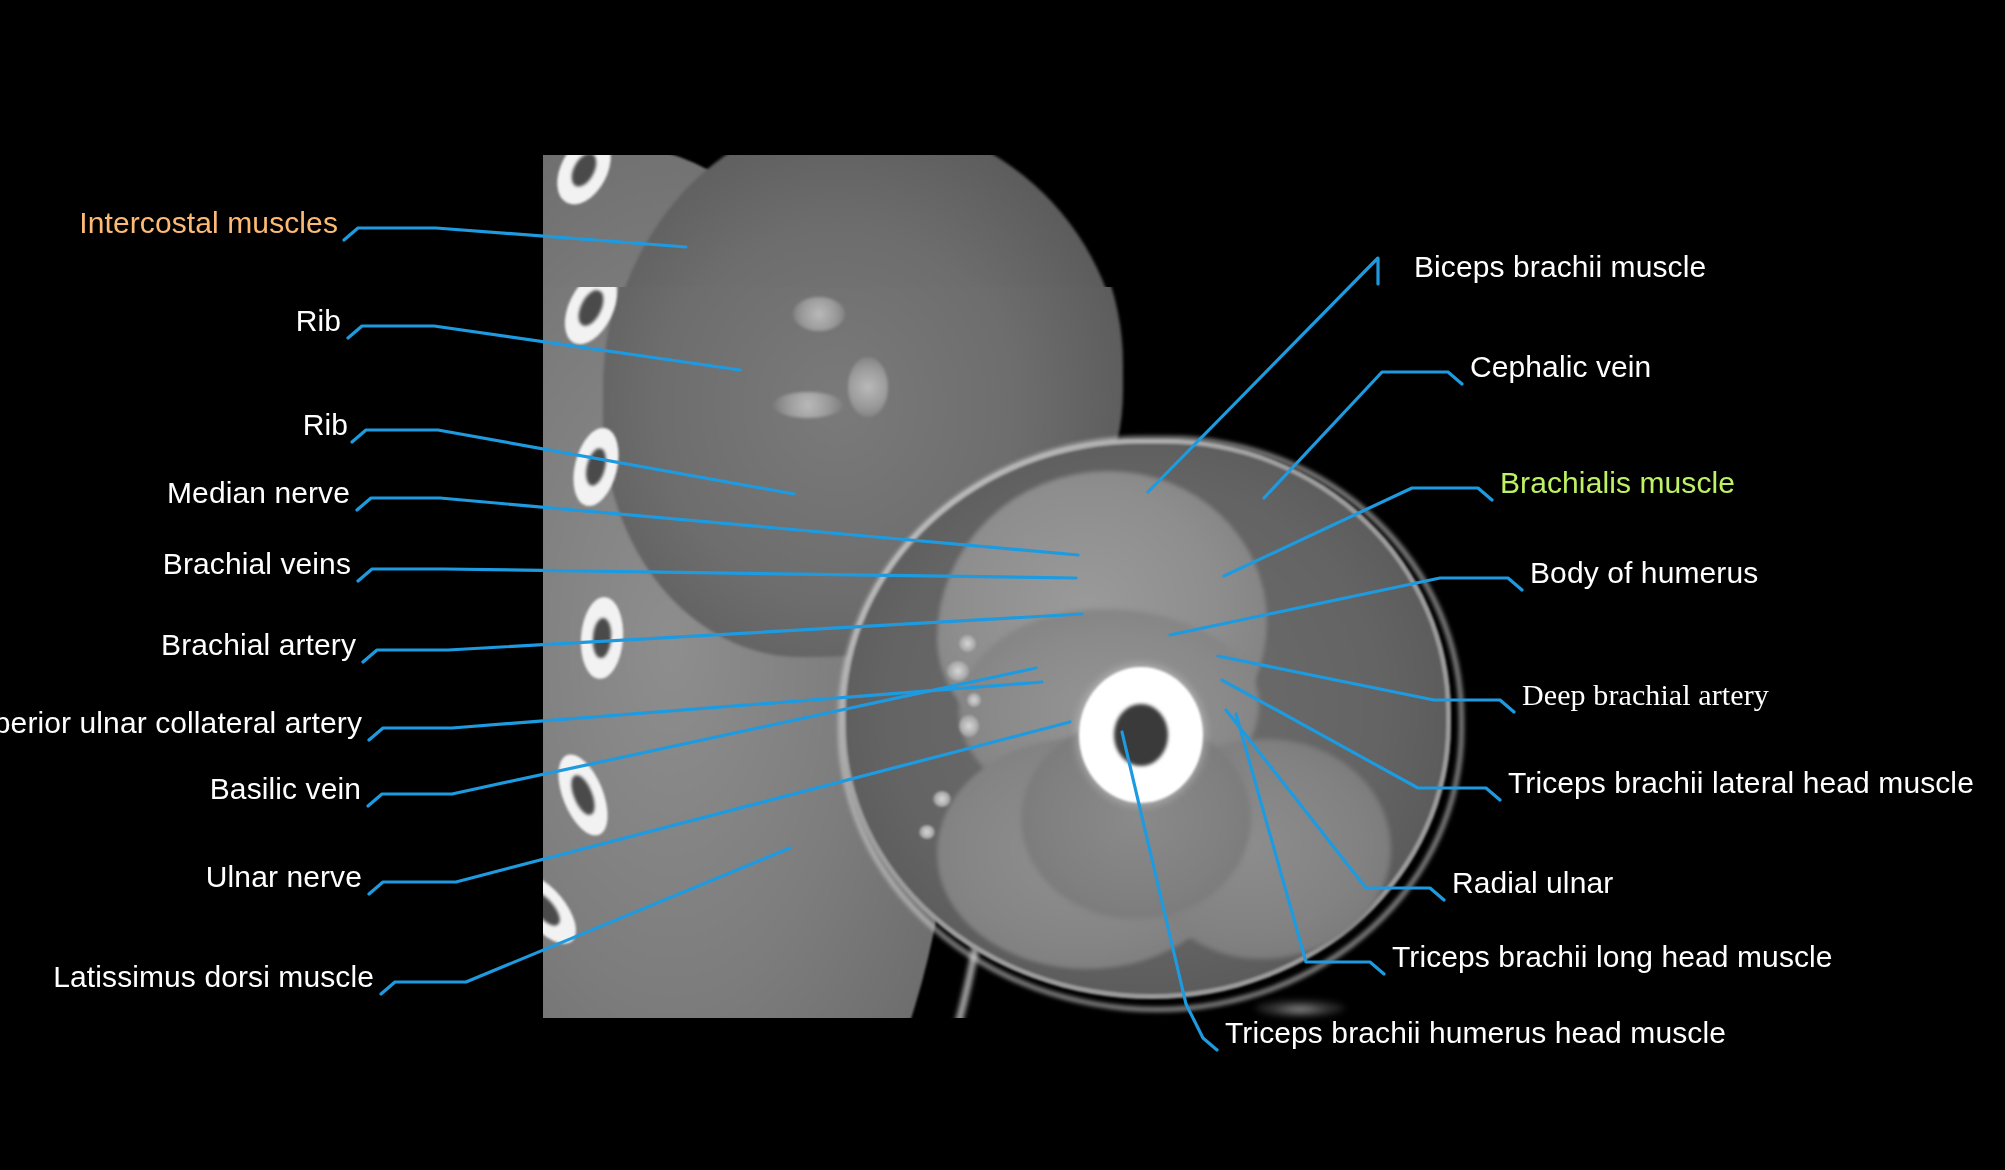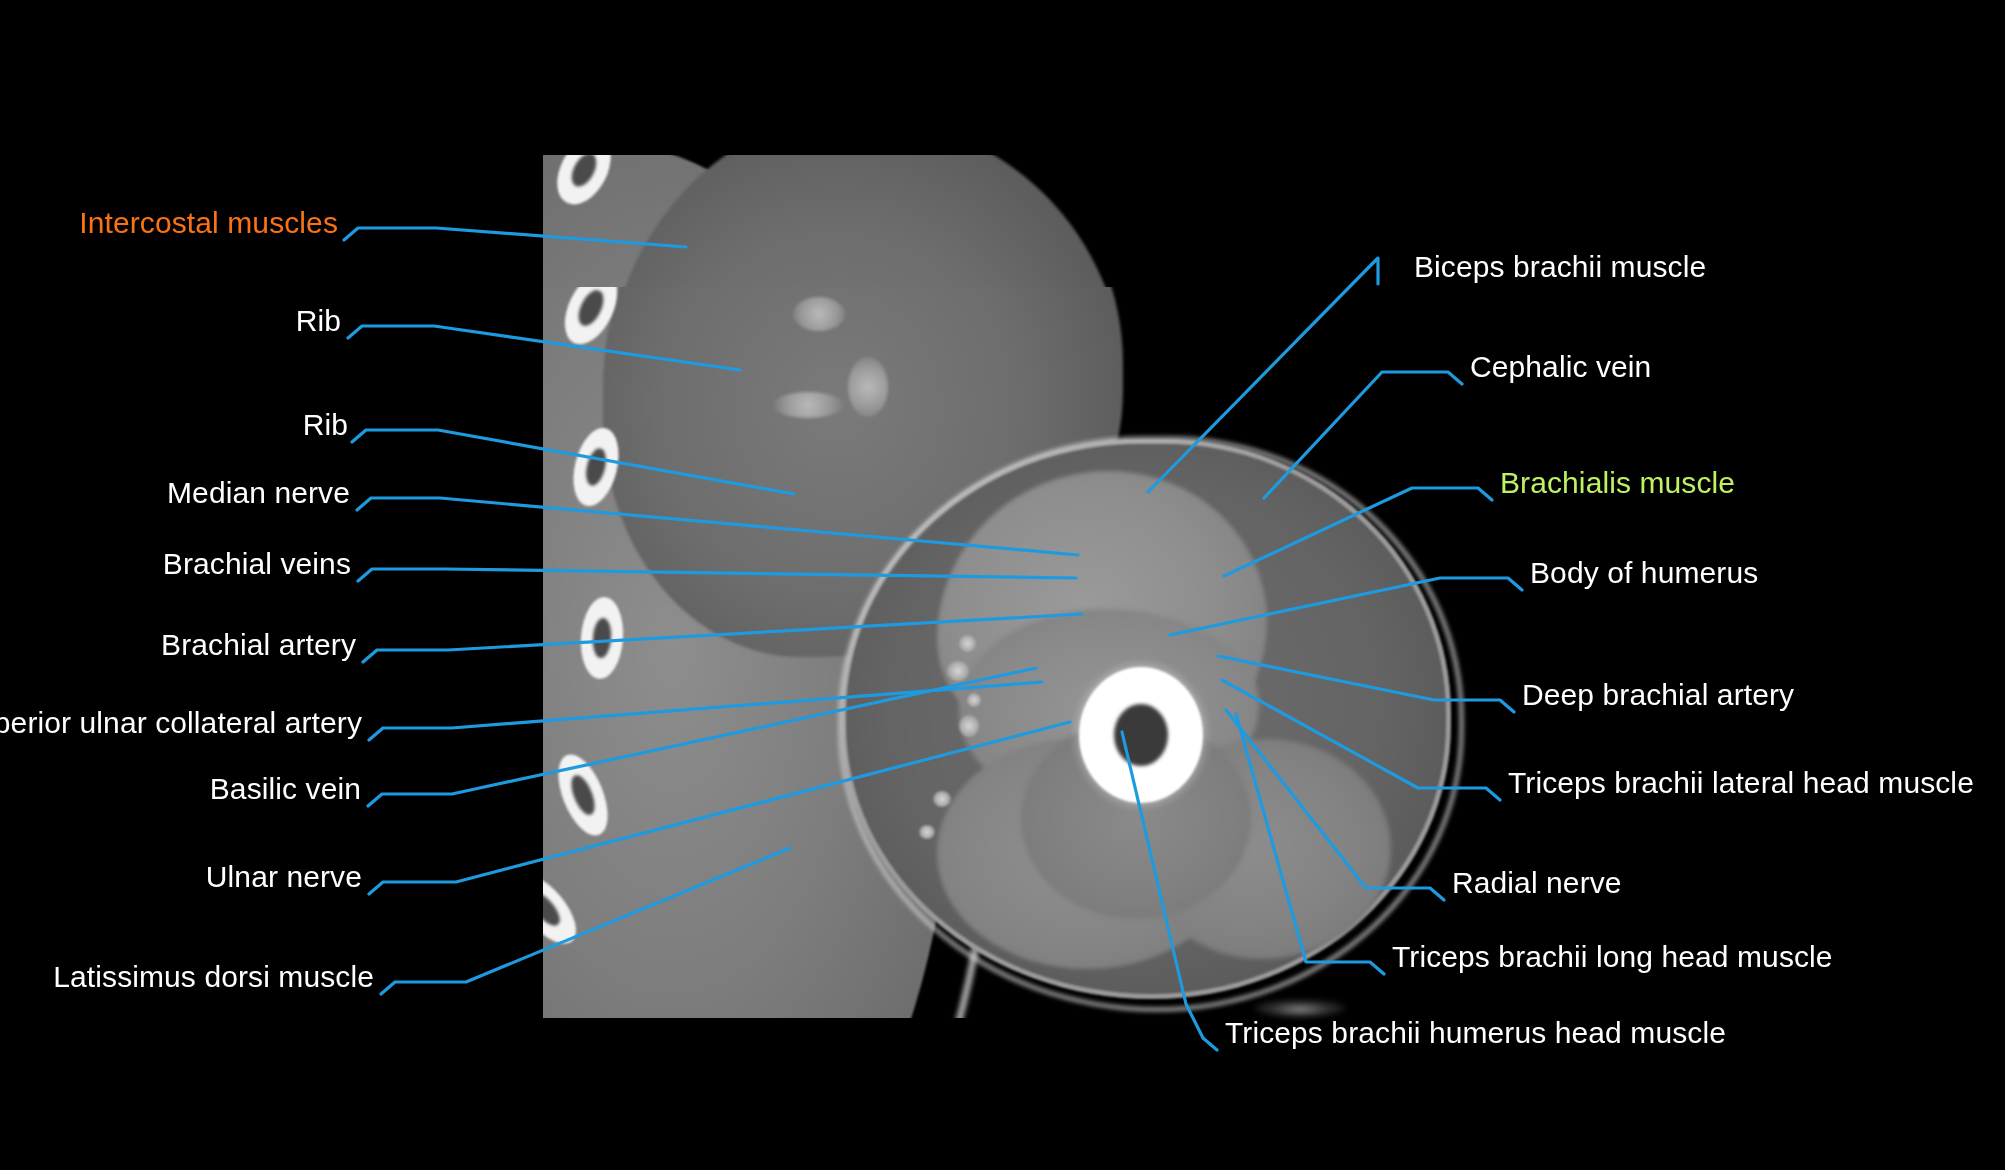--- a/index.html
+++ b/index.html
@@ -197,37 +197,37 @@
       <path d="M1522,590 L1508,578 L1440,578 L1170,635"></path>
       <path d="M1514,712 L1500,700 L1434,700 L1218,656"></path>
       <path d="M1500,800 L1486,788 L1418,788 L1222,680"></path>
       <path d="M1444,900 L1430,888 L1366,888 L1226,710"></path>
       <path d="M1384,974 L1370,962 L1306,962 L1236,714"></path>
       <path d="M1217,1050 L1203,1038 L1186,1004 L1122,732"></path>
     </g>
   </svg>
 
   <div>
-    <div class="lbl l" style="right: 1667px; top: 208px; color: #f97316;">Intercostal muscles</div>
+    <div class="lbl l" style="right: 1667px; top: 208px; color: #fdba74;">Intercostal muscles</div>
     <div class="lbl l" style="right: 1664px; top: 306px; color: rgb(255, 255, 255);">Rib</div>
     <div class="lbl l" style="right: 1657px; top: 410px; color: rgb(255, 255, 255);">Rib</div>
     <div class="lbl l" style="right: 1655px; top: 478px; color: rgb(255, 255, 255);">Median nerve</div>
     <div class="lbl l" style="right: 1654px; top: 549px; color: rgb(255, 255, 255); margin-left: 16px;">Brachial veins</div>
     <div class="lbl l" style="right: 1649px; top: 630px; color: rgb(255, 255, 255);">Brachial artery</div>
     <div class="lbl l" style="right: 1643px; top: 708px; color: rgb(255, 255, 255);">Superior ulnar collateral artery</div>
     <div class="lbl l" style="right: 1644px; top: 774px; color: rgb(255, 255, 255);">Basilic vein</div>
     <div class="lbl l" style="right: 1643px; top: 862px; color: rgb(255, 255, 255); margin-left: 18px;">Ulnar nerve</div>
     <div class="lbl l" style="right: 1631px; top: 962px; color: rgb(255, 255, 255);">Latissimus dorsi muscle</div>
   </div>
 
   <div>
     <div class="lbl r" style="left: 1386px; top: 252px; color: rgb(255, 255, 255); margin-left: 28px;">Biceps brachii muscle</div>
     <div class="lbl r" style="left: 1470px; top: 352px; color: rgb(255, 255, 255);">Cephalic vein</div>
     <div class="lbl r" style="left: 1500px; top: 468px; color: #bef264;">Brachialis muscle</div>
     <div class="lbl r" style="left: 1530px; top: 558px; color: rgb(255, 255, 255);">Body of humerus</div>
-    <div class="lbl r" style="left: 1522px; top: 680px; color: rgb(255, 255, 255);">Deep brachial artery</div>
+    <div class="lbl r" style="left: 1522px; top: 680px; color: rgb(255, 255, 255); font-family: Liberation Serif, serif;">Deep brachial artery</div>
     <div class="lbl r" style="left: 1508px; top: 768px; color: rgb(255, 255, 255);">Triceps brachii lateral head muscle</div>
-    <div class="lbl r" style="left: 1452px; top: 868px; color: rgb(255, 255, 255);">Radial nerve</div>
+    <div class="lbl r" style="left: 1452px; top: 868px; color: rgb(255, 255, 255);">Radial ulnar</div>
     <div class="lbl r" style="left: 1392px; top: 942px; color: rgb(255, 255, 255);">Triceps brachii long head muscle</div>
     <div class="lbl r" style="left: 1225px; top: 1018px; color: rgb(255, 255, 255);">Triceps brachii humerus head muscle</div>
   </div>
 
 </div>
 
 </body></html>

